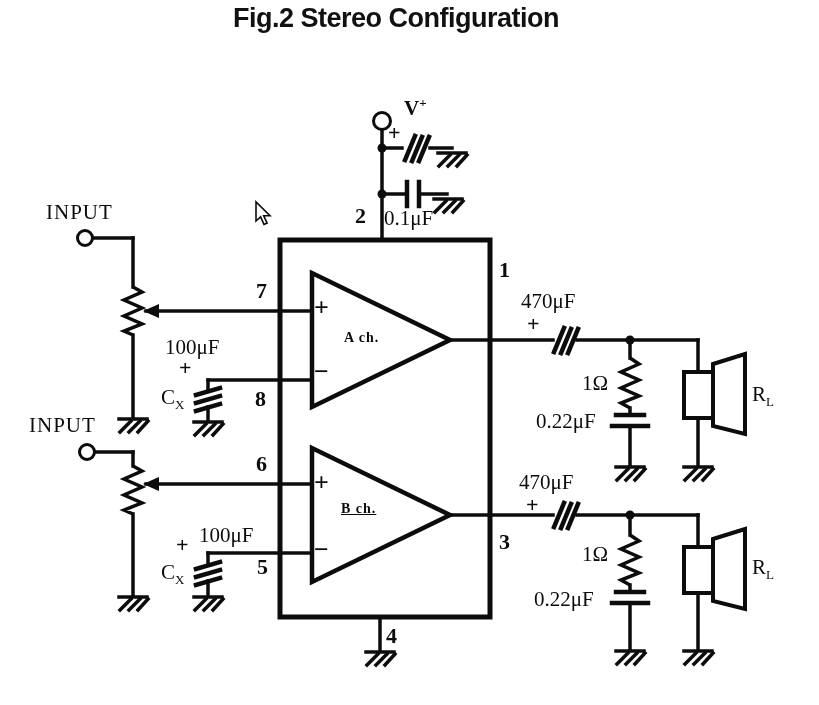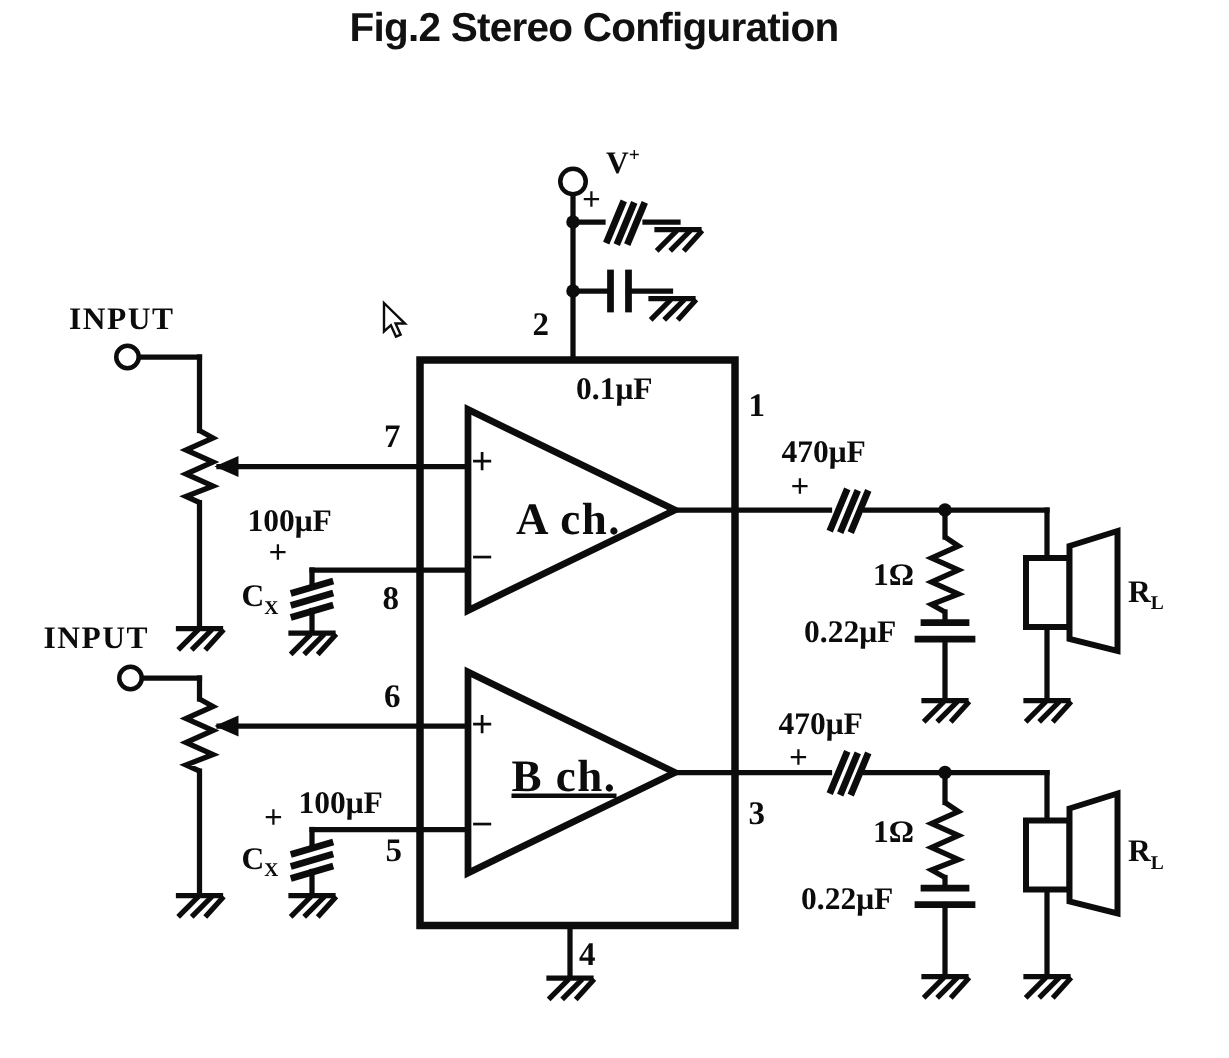--- a/index.html
+++ b/index.html
@@ -2,25 +2,25 @@
 <html><head>
 <meta charset="utf-8">
 <style>
   html,body{margin:0;padding:0;background:#ffffff;}
   #canvas{
     position:relative;width:819px;height:705px;background:#ffffff;overflow:hidden;
     font-family:"Liberation Serif","DejaVu Serif",serif;color:#0c0c0c;
   }
   #schematic-svg{position:absolute;left:0;top:0;}
   .lbl{position:absolute;font-size:21px;line-height:1.1;white-space:nowrap;
-       font-family:"Liberation Serif","DejaVu Serif",serif;color:#0c0c0c;font-weight:700;}
+       font-family:"Liberation Serif","DejaVu Serif",serif;color:#0c0c0c;font-weight:400;}
   .pin{font-size:22px;font-weight:700;}
   .sign{font-size:22px;font-weight:700;}
   .ampsign{font-size:26px;font-weight:600;}
-  .ampname{font-size:30px;letter-spacing:1px;font-weight:600;}
+  .ampname{font-size:14px;letter-spacing:1px;font-weight:600;}
   .title{
     position:absolute;left:233px;top:3px;font-size:27px;font-weight:bold;
     font-family:"Liberation Sans","DejaVu Sans",sans-serif;color:#111;letter-spacing:-0.5px;
   }
   sub{font-size:0.62em;}
   sup{font-size:0.62em;}
 </style>
 </head>
 <body>
 
@@ -142,21 +142,21 @@
     <use href="#gnd" x="698" y="651"></use>
 
     <polygon transform="translate(256,202)" points="0,0 0,19 4.6,14.8 8,22.4 11.1,21.1 7.7,13.7 14,13.7" fill="#ffffff" stroke="#0c0c0c" stroke-width="1.6"></polygon>
   </svg>
 
   <div class="title">Fig.2 Stereo Configuration</div>
 
   <span class="lbl" style="left:404px;top:96px;font-weight:700;"><span>V</span><sup>+</sup></span>
   <span class="lbl sign" style="left:388px;top:121px;">+</span>
   <span class="lbl pin" style="left:355px;top:204px;">2</span>
-  <span class="lbl" style="left:384px;top:207px;margin-top:41px;">0.1μF</span>
+  <span class="lbl" style="left:384px;top:207px;">0.1μF</span>
 
   <span class="lbl pin" style="left:256px;top:279px;">7</span>
   <span class="lbl pin" style="left:255px;top:387px;">8</span>
   <span class="lbl pin" style="left:256px;top:452px;">6</span>
   <span class="lbl pin" style="left:257px;top:555px;">5</span>
   <span class="lbl pin" style="left:499px;top:258px;">1</span>
   <span class="lbl pin" style="left:499px;top:530px;">3</span>
   <span class="lbl pin" style="left:386px;top:624px;">4</span>
 
   <span class="lbl" style="left:46px;top:201px;letter-spacing:1px;">INPUT</span>

